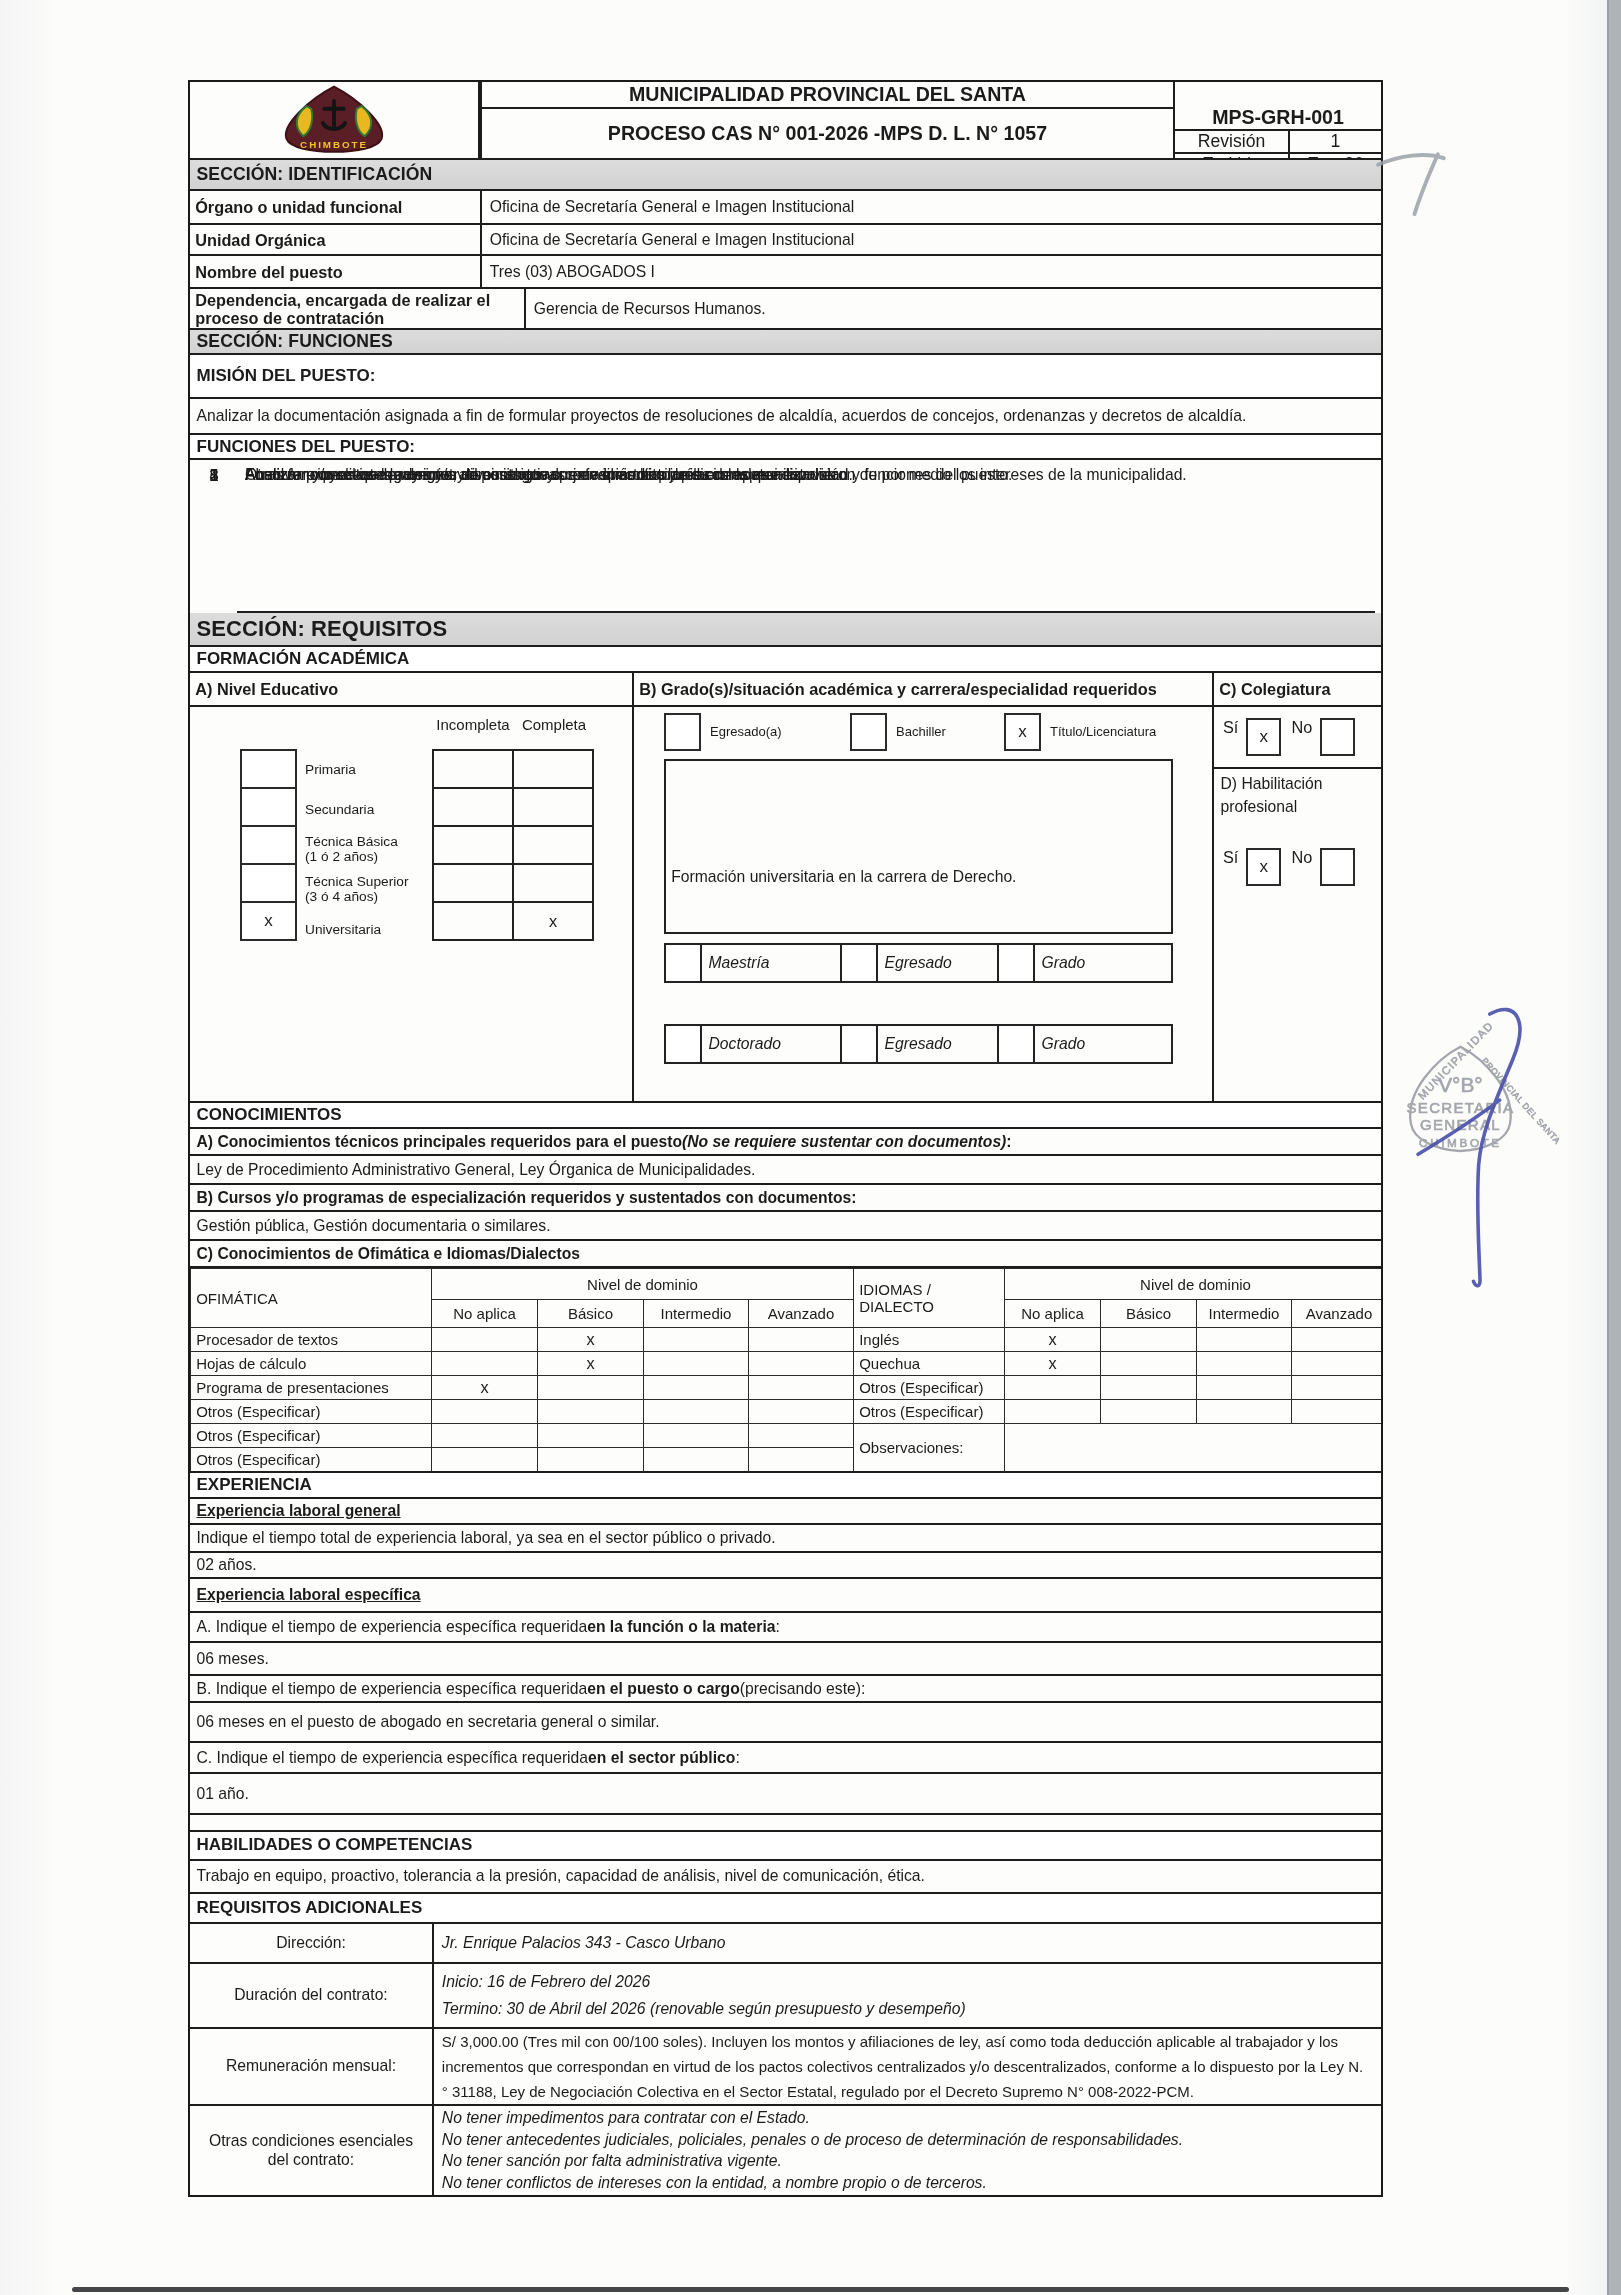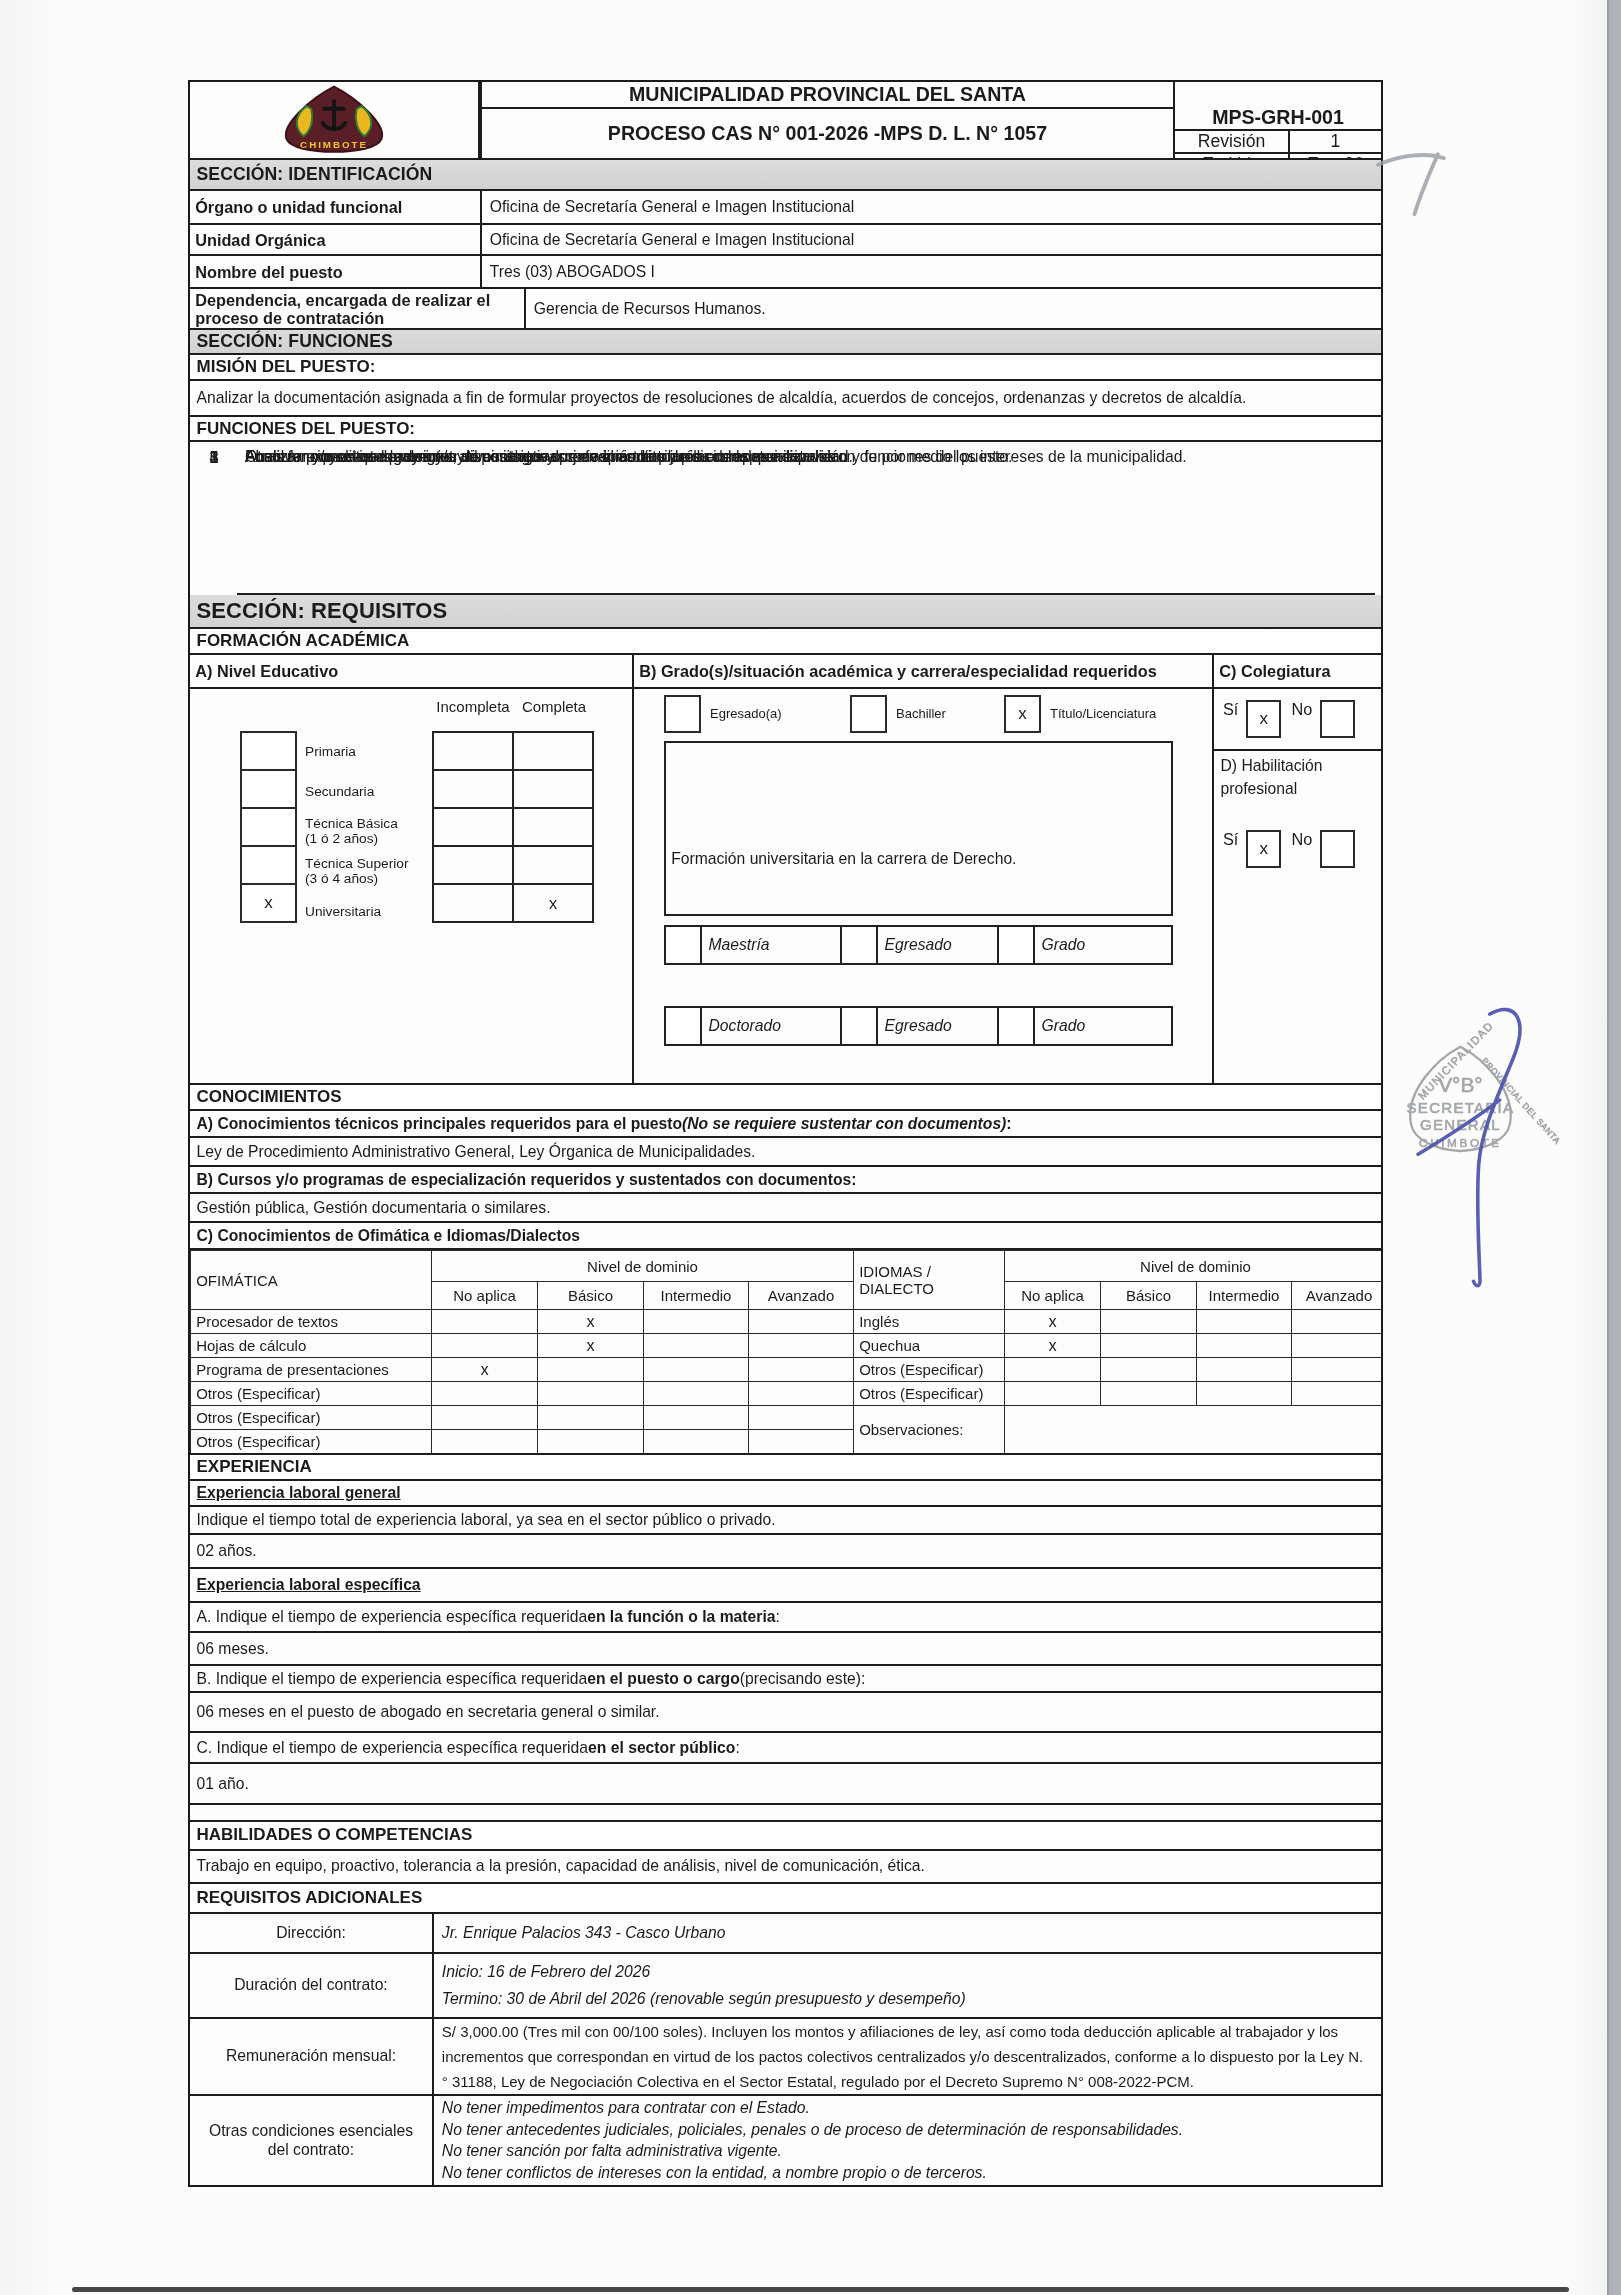--- a/index.html
+++ b/index.html
@@ -166,21 +166,21 @@
   <div class="r flex" style="height:33px">
     <div class="id-lbl">Nombre del puesto</div>
     <div class="id-val">Tres (03) ABOGADOS I</div>
   </div>
   <div class="r flex" style="height:41px">
     <div class="id-lbl" style="width:334px">Dependencia, encargada de realizar el proceso de contratación</div>
     <div class="id-val">Gerencia de Recursos Humanos.</div>
   </div>
 
   <div class="r band" style="height:25.4px">SECCIÓN: FUNCIONES</div>
-  <div class="r whead" style="height:26px">MISIÓN DEL PUESTO:</div>
+  <div class="r whead" style="height:44px">MISIÓN DEL PUESTO:</div>
   <div class="r txt" style="height:36px">Analizar la documentación asignada a fin de formular proyectos de resoluciones de alcaldía, acuerdos de concejos, ordenanzas y decretos de alcaldía.</div>
   <div class="r whead" style="height:25px">FUNCIONES DEL PUESTO:</div>
 
   <div class="r" style="height:153px; border-bottom:none">
     <div class="func-row">
       <span class="func-num">1</span>
       <span class="func-txt">Absolver consultas legales y/o administrativas en aspectos propios de la municipalidad.</span>
       <span class="func-line"></span>
     </div>
     <div class="func-row">
@@ -417,21 +417,21 @@
       </tr>
     </tbody>
       </table>
   </div>
 
   <div class="r whead" style="height:26px">EXPERIENCIA</div>
   <div class="r txt" style="height:26px">
     <span class="ulbold">Experiencia laboral general</span>
   </div>
   <div class="r txt" style="height:28px">Indique el tiempo total de experiencia laboral, ya sea en el sector público o privado.</div>
-  <div class="r txt" style="height:34px">02 años.</div>
+  <div class="r txt" style="height:26px">02 años.</div>
   <div class="r txt" style="height:34px">
     <span class="ulbold">Experiencia laboral específica</span>
   </div>
   <div class="r txt" style="height:30px">
     <span>A. Indique el tiempo de experiencia específica requerida </span>
       <span class="bold">en la función o la materia</span>
       <span>:</span>
   </div>
   <div class="r txt" style="height:33px">06 meses.</div>
   <div class="r txt" style="height:27px">

